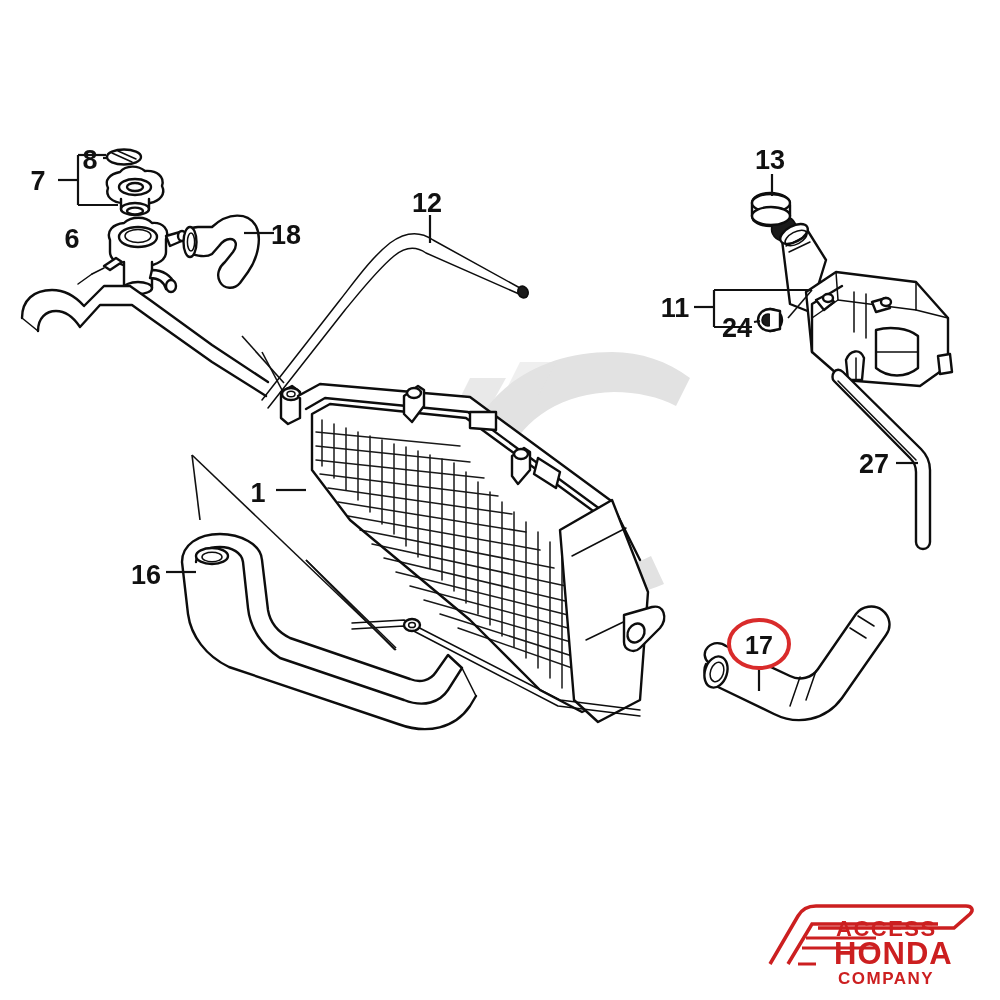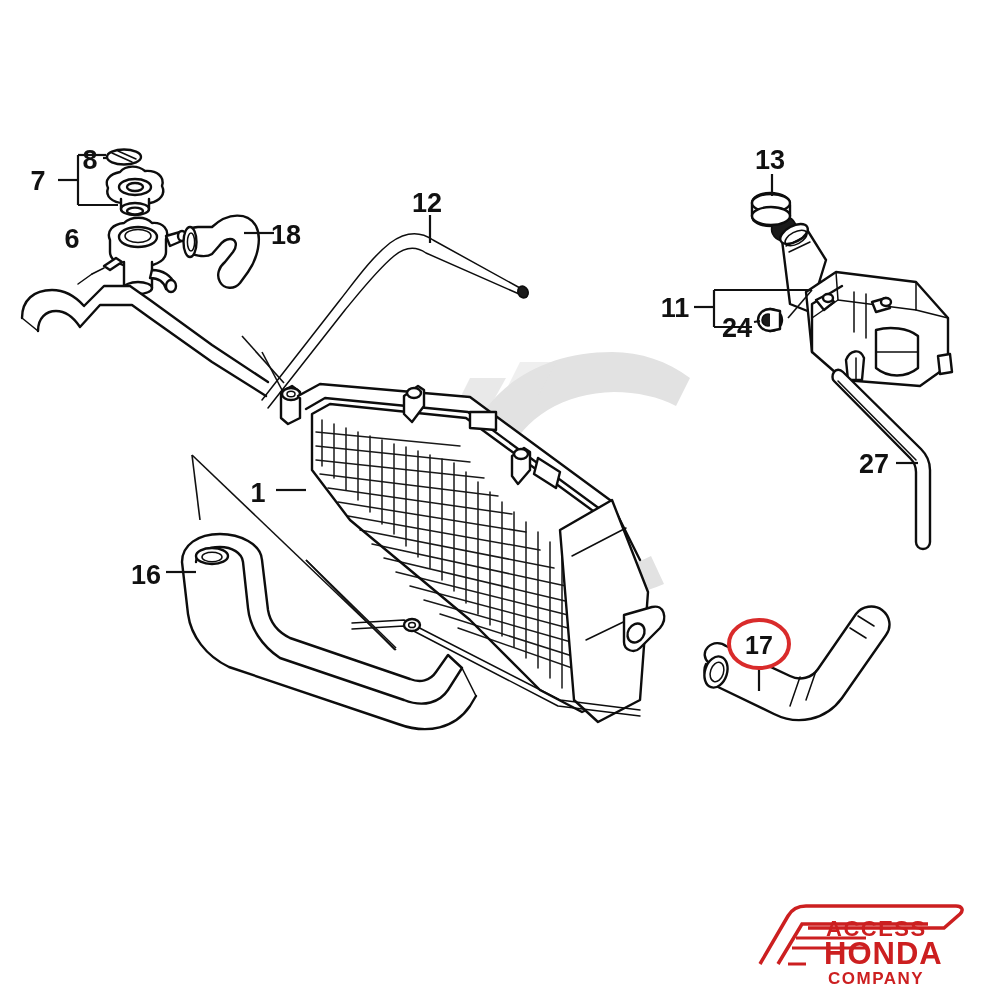--- a/index.html
+++ b/index.html
@@ -64,21 +64,21 @@
   .part-fill-dark {
     fill: #1a1a1a;
     stroke: #0d0d0d;
     stroke-width: 1.6;
   }
   .watermark {
     fill: #e2e2e2;
   }
   .logo-wrap {
     position: absolute;
-    right: 12px;
+    right: 2px;
     bottom: 8px;
     width: 240px;
     height: 112px;
   }
 </style>
 </head>
 <body>
 
 <div id="stage">
 

